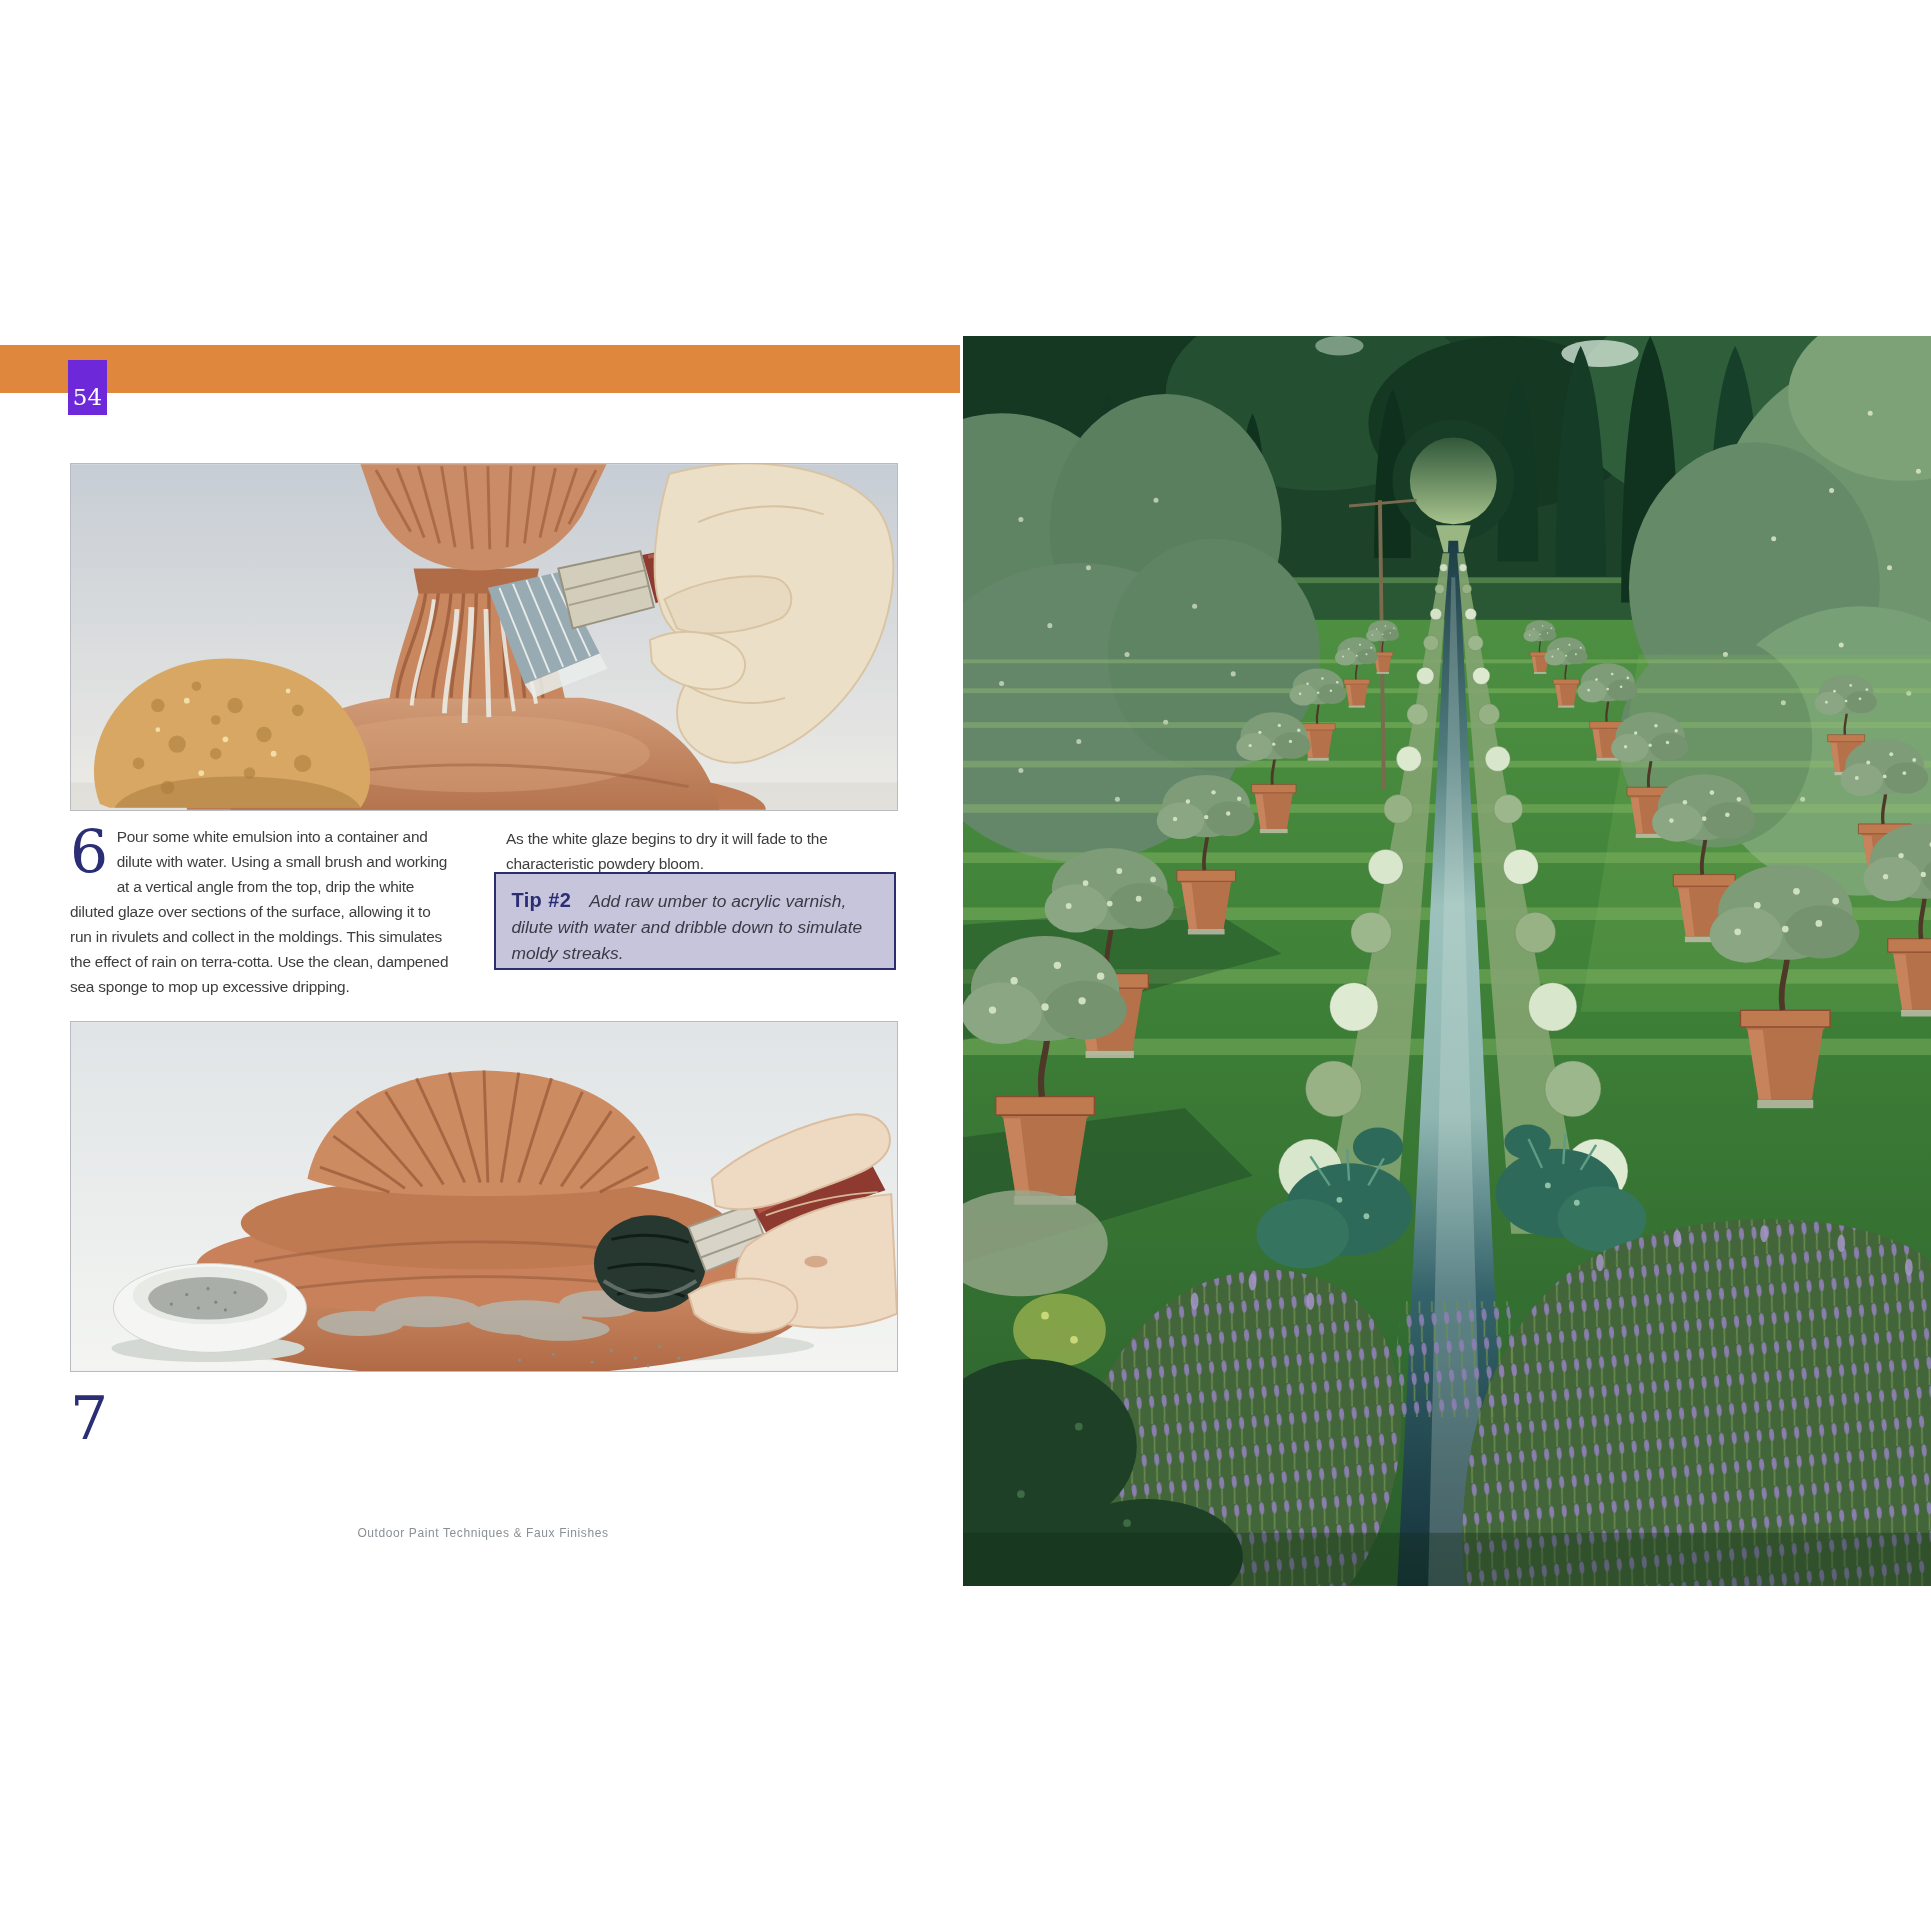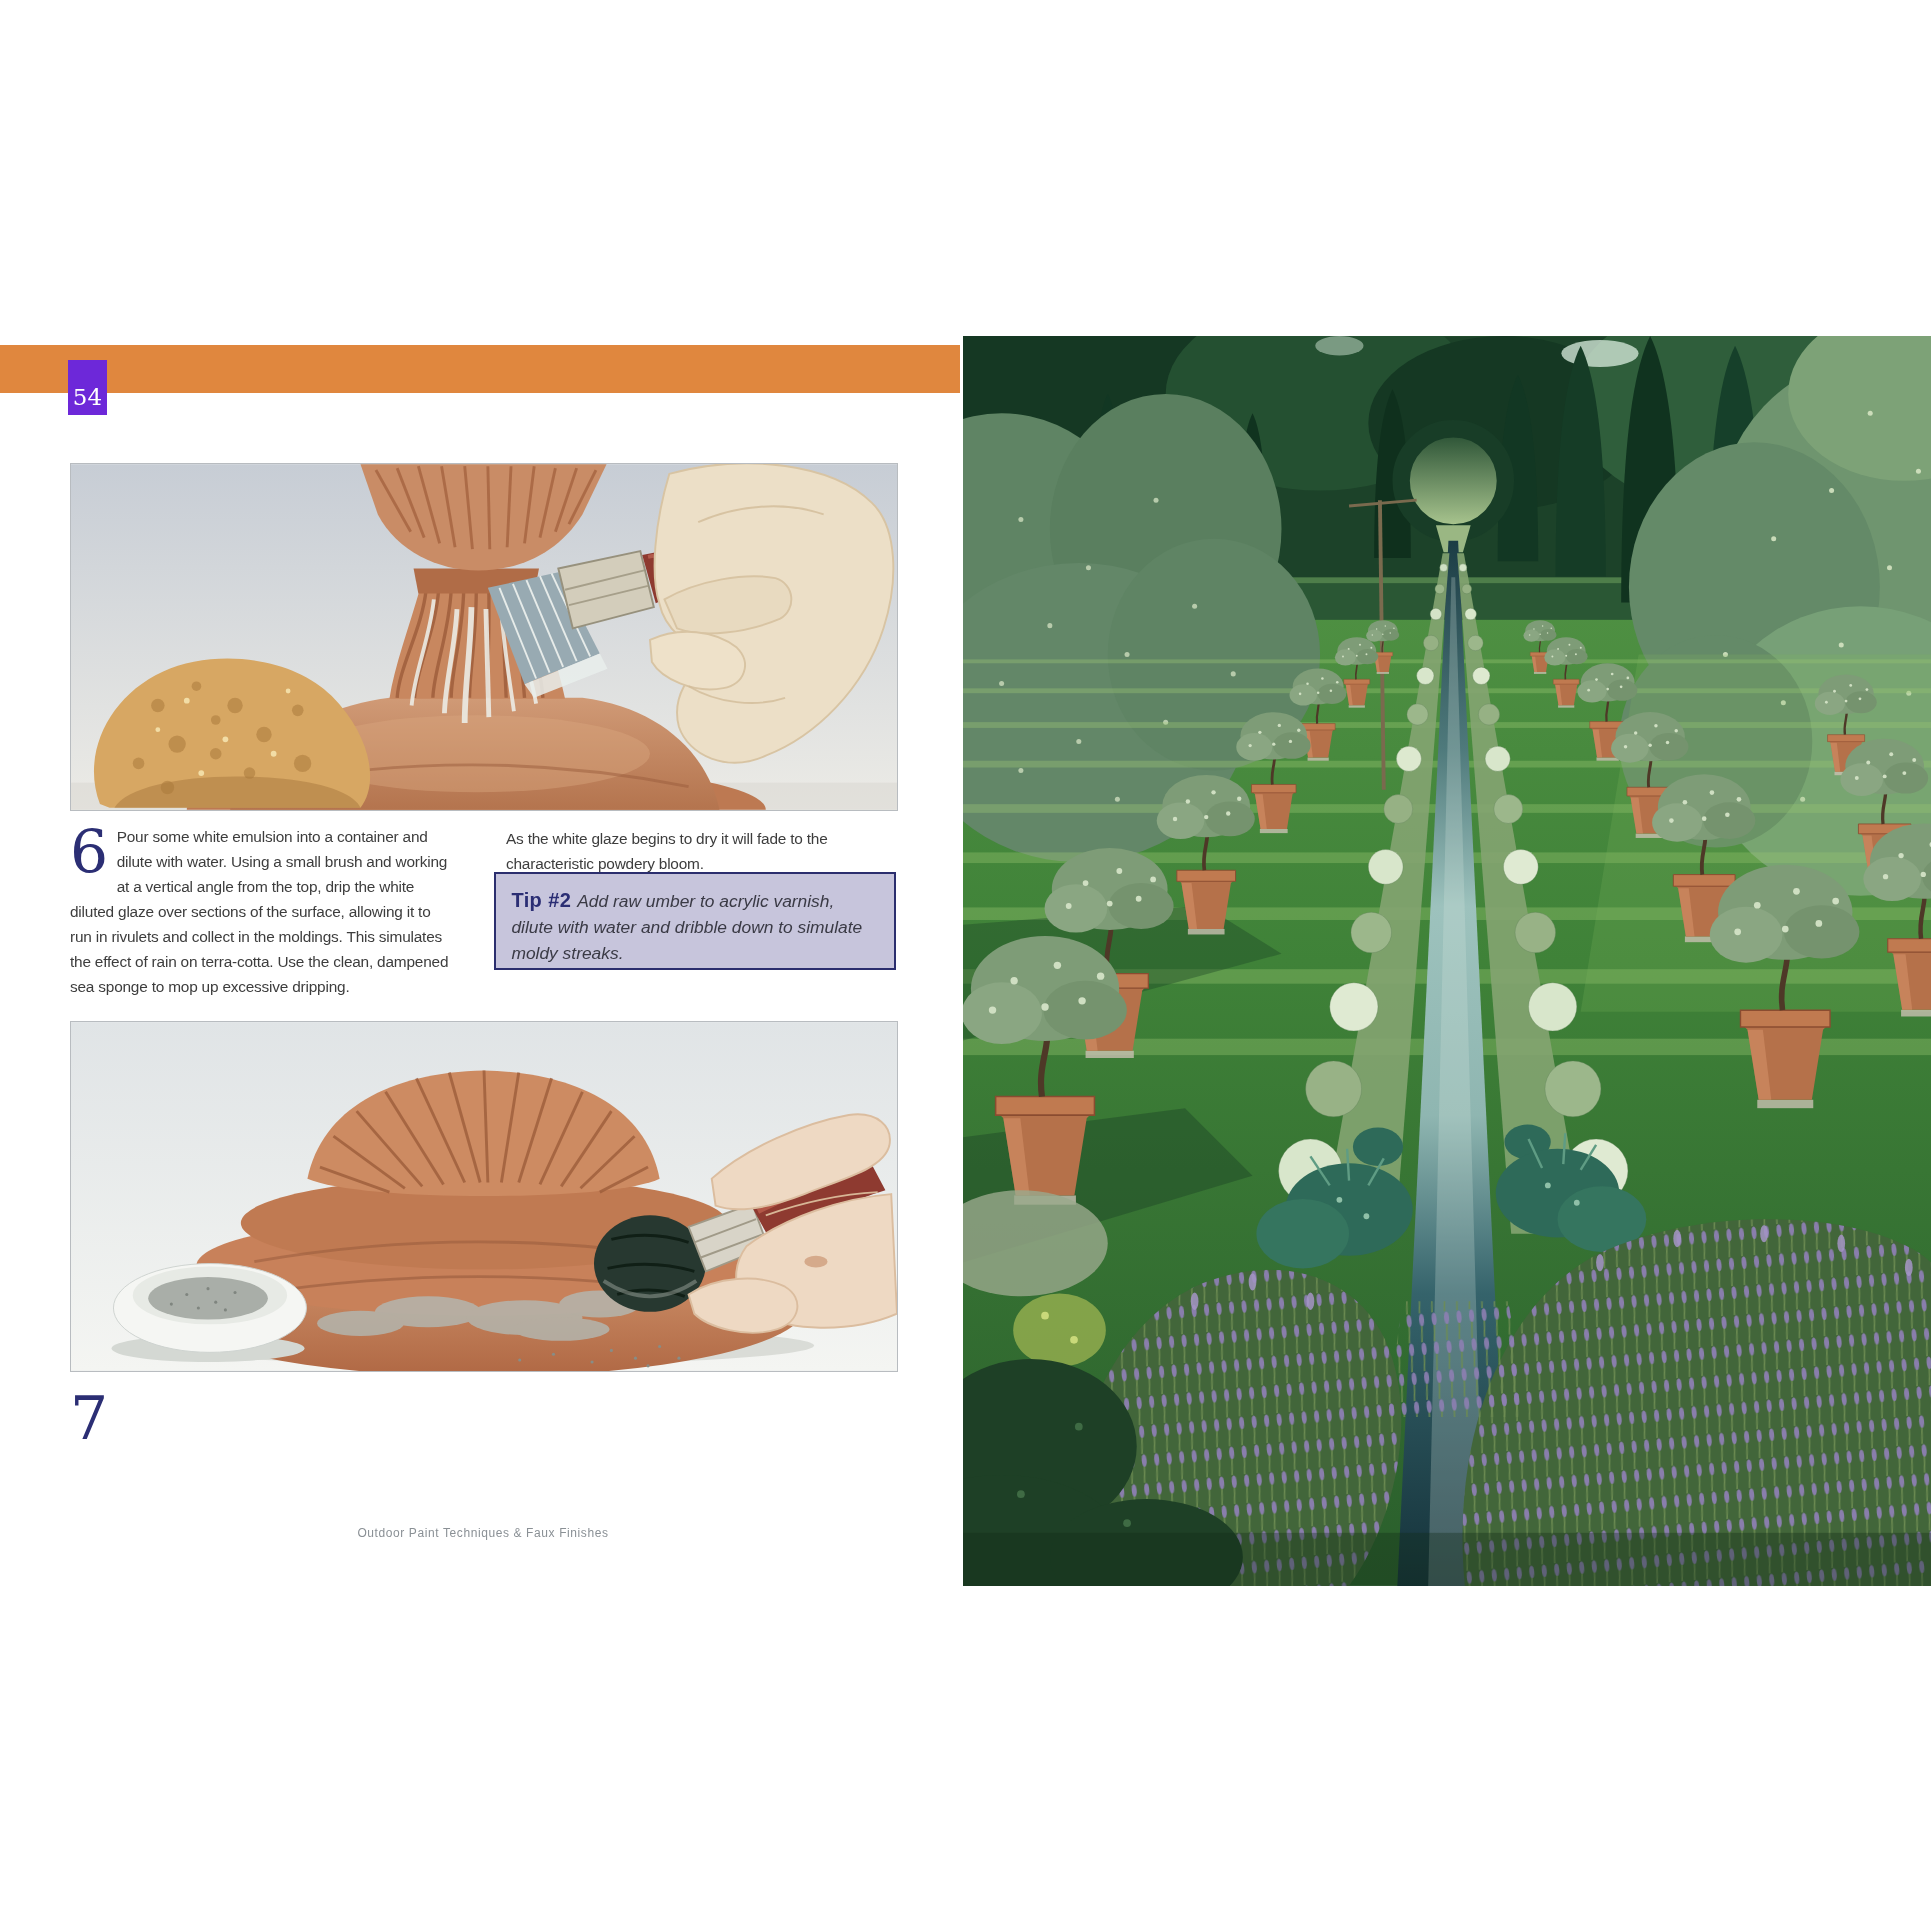--- a/index.html
+++ b/index.html
@@ -28,21 +28,21 @@
   #step7-c1{top:1390px;}
   #step7-c2{top:1392px;}
   .drop{float:left;font-family:"DejaVu Serif",serif;font-size:60px;line-height:48px;
         color:#2B2E74;margin:3.9px 8.7px 0 0;}
 
   
   .tipbox{position:absolute;left:494px;top:872px;width:402px;height:98px;background:#C7C5DC;
           border:2.9px solid #2B2E6E;box-sizing:border-box;padding:12.6px 15.4px;font-size:17.4px;
           line-height:26px;font-style:italic;color:#3a3a45;}
   .tip-label{font-style:normal;font-weight:bold;color:#2B2E74;font-size:20px;letter-spacing:0.4px;
-             margin-right:6px;}
+             margin-right:18px;}
 
   
   .footer{position:absolute;left:70px;top:1526px;width:826px;text-align:center;color:#8A9095;
           font-size:12px;letter-spacing:0.6px;}
 
   
   .garden{position:absolute;left:963px;top:336px;width:968px;height:1250px;overflow:hidden;}
   .caption{position:absolute;left:1106px;top:1484px;width:778px;height:34px;
            background:rgba(248,250,247,.93);display:flex;align-items:center;padding:0 9.7px;
            box-sizing:border-box;font-weight:bold;font-size:16px;color:#121212;letter-spacing:-0.1px;}

